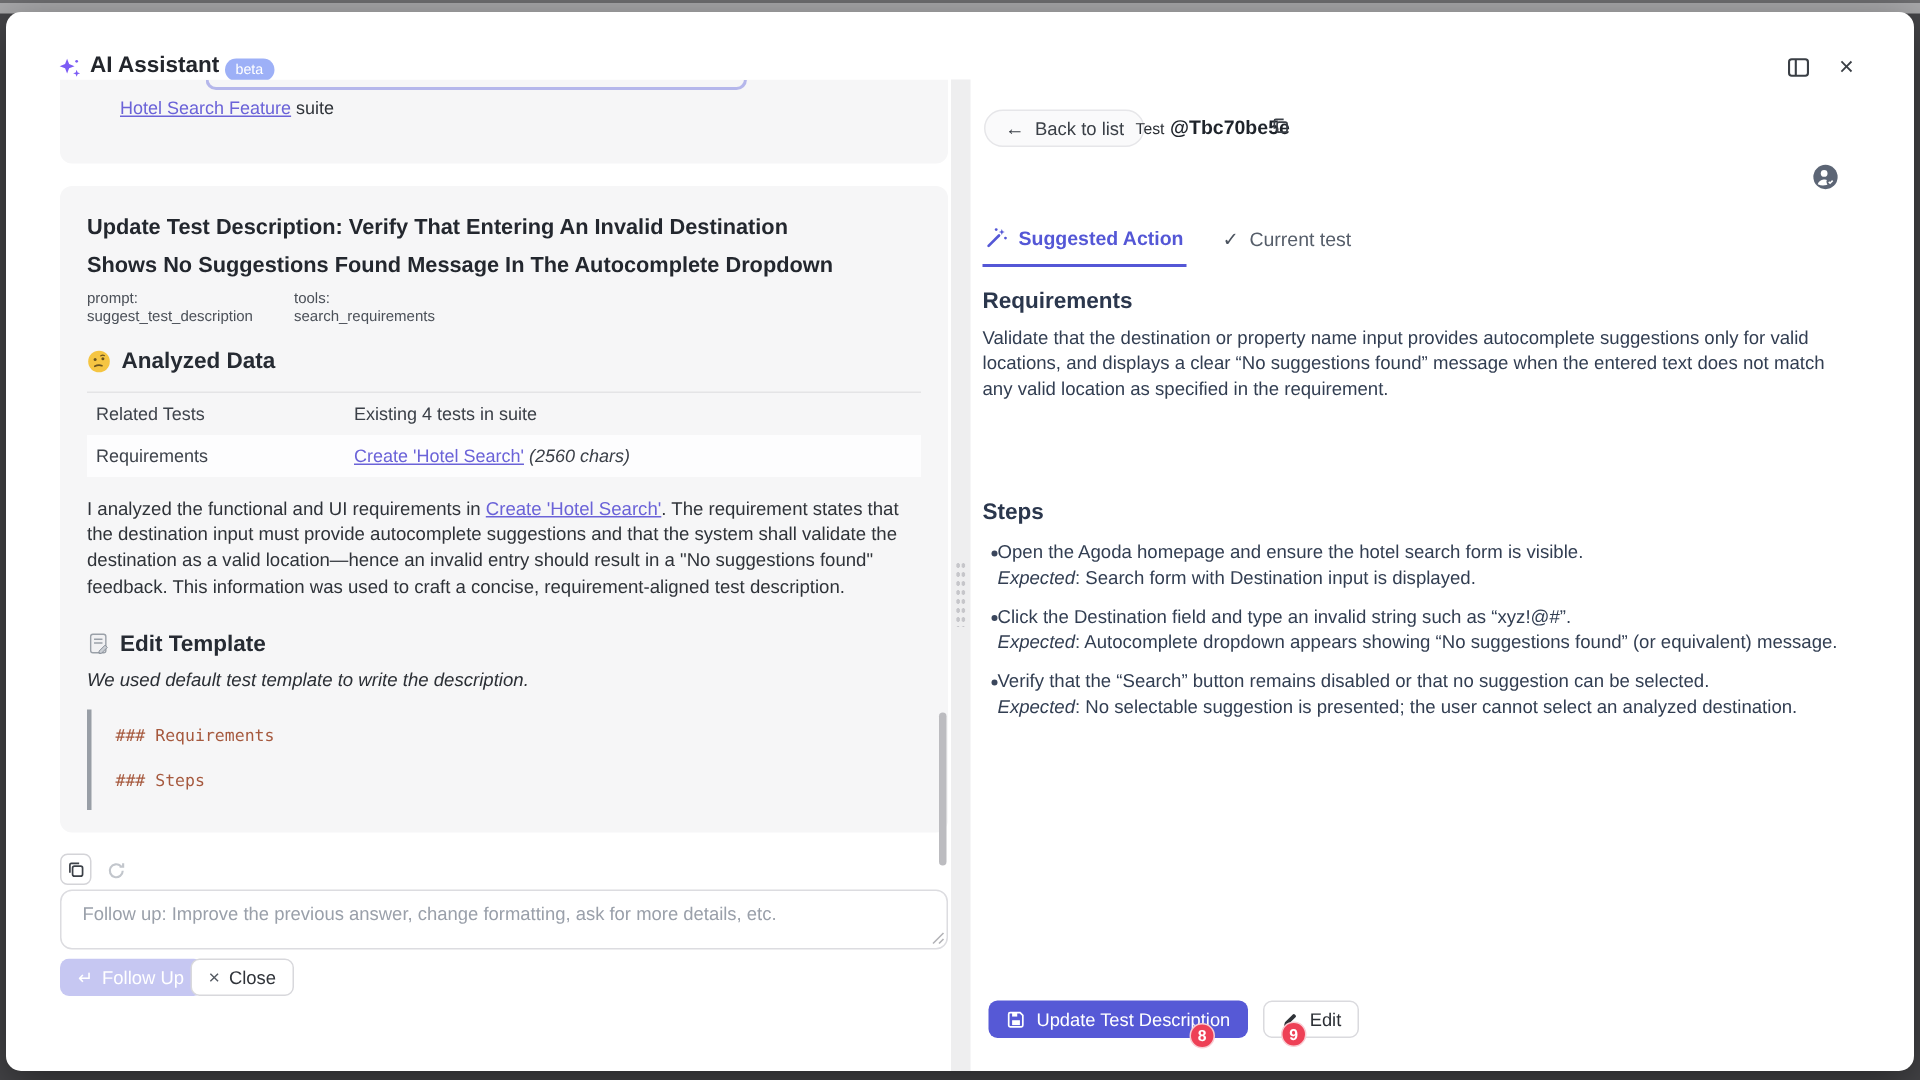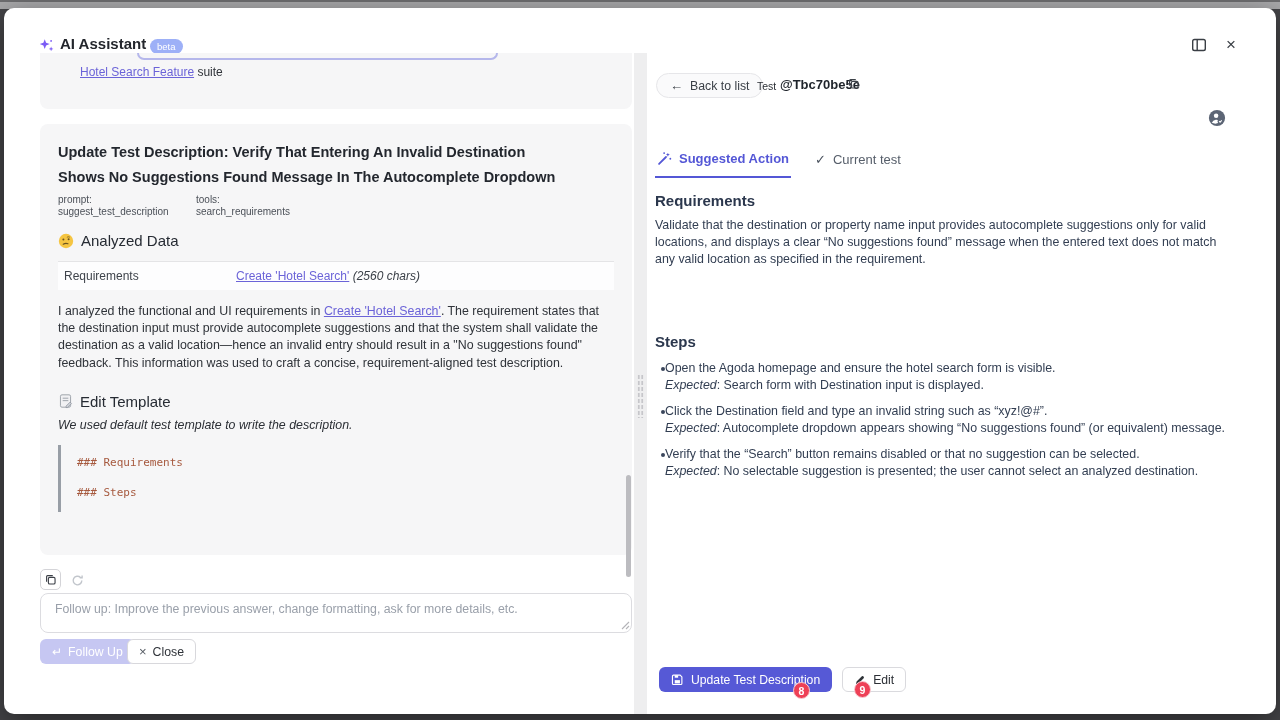--- a/index.html
+++ b/index.html
@@ -32,21 +32,21 @@
     border:2px solid #b5b7eb; border-top:none; border-radius:0 0 7px 7px; }
   .frag-text { position:absolute; left:40px; top:12px; font-size:12px; color:#30343a; }
   a.plink { color:#6b63d8; text-decoration:underline; cursor:pointer; }
   .main-card { margin-top:15px; padding:16px 18px 0; height:431px; position:relative; }
   .mc-title { font-size:14.5px; font-weight:bold; line-height:25px; color:#23272e; width:510px; }
   .mc-meta { display:flex; margin-top:4px; font-size:10px; line-height:12px; color:#4b5058; }
   .mc-meta .m1 { width:120px; }
   .mc-meta .m2 { width:295px; margin-left:2px; }
   .mc-meta .m3 { width:100px; margin-left:18px; }
   .sec-head { display:flex; align-items:center; gap:7px; margin-top:14px;
-    font-size:15px; font-weight:normal; color:#262b33; }
+    font-size:15px; font-weight:bold; color:#262b33; }
   .mc-table { margin-top:12px; border-top:1px solid #e4e4e6; }
   .mc-row { display:flex; align-items:center; padding:7px 0 7px 6px; font-size:12px; min-height:27px; }
   .mc-row .lbl { width:172px; color:#3e434b; }
   .mc-row .val { color:#3b4048; }
   .mc-row.alt { background:#fdfdfe; }
   .mc-para { margin-top:13px; font-size:12.4px; line-height:17.2px; color:#2f3339; width:552px; }
   .mc-note { margin-top:8px; font-style:italic; font-size:12.4px; color:#2b2f35; }
   .mc-code { margin-top:13px; border-left:3px solid #989ea6; padding:11px 0 13px 16px; }
   .code-line { font-family:"DejaVu Sans Mono","Liberation Mono",monospace; font-size:11px; color:#a6593e; }
   .code-line + .code-line { margin-top:17px; }
@@ -152,20 +152,24 @@
               <circle cx="5.4" cy="6.6" r="1" fill="#6b5420"></circle>
               <circle cx="10.6" cy="6.2" r="1" fill="#6b5420"></circle>
               <path d="M5.2 11.2c1.6-.9 3.2-1 4.8-.4" stroke="#6b5420" stroke-width="1.1" fill="none" stroke-linecap="round"></path>
               <path d="M9.2 4.2c.8-.6 1.8-.6 2.4-.1" stroke="#6b5420" stroke-width=".8" fill="none" stroke-linecap="round"></path>
             </svg>
         </span>
         <span>Analyzed Data</span>
       </div>
 
       <div class="mc-table">
+        <div class="mc-row">
+          <div class="lbl">Related Tests</div>
+          <div class="val">Existing 4 tests in suite</div>
+        </div>
         <div class="mc-row alt">
           <div class="lbl">Requirements</div>
           <div class="val">
             <a class="plink">Create 'Hotel Search'</a><em> (2560 chars)</em>
           </div>
         </div>
       </div>
 
       <div class="mc-para">
         <span>I analyzed the functional and UI requirements in </span><a class="plink">Create 'Hotel Search'</a><span>. The requirement states that the destination input must provide autocomplete suggestions and that the system shall validate the destination as a valid location—hence an invalid entry should result in a "No suggestions found" feedback. This information was used to craft a concise, requirement-aligned test description.</span>

